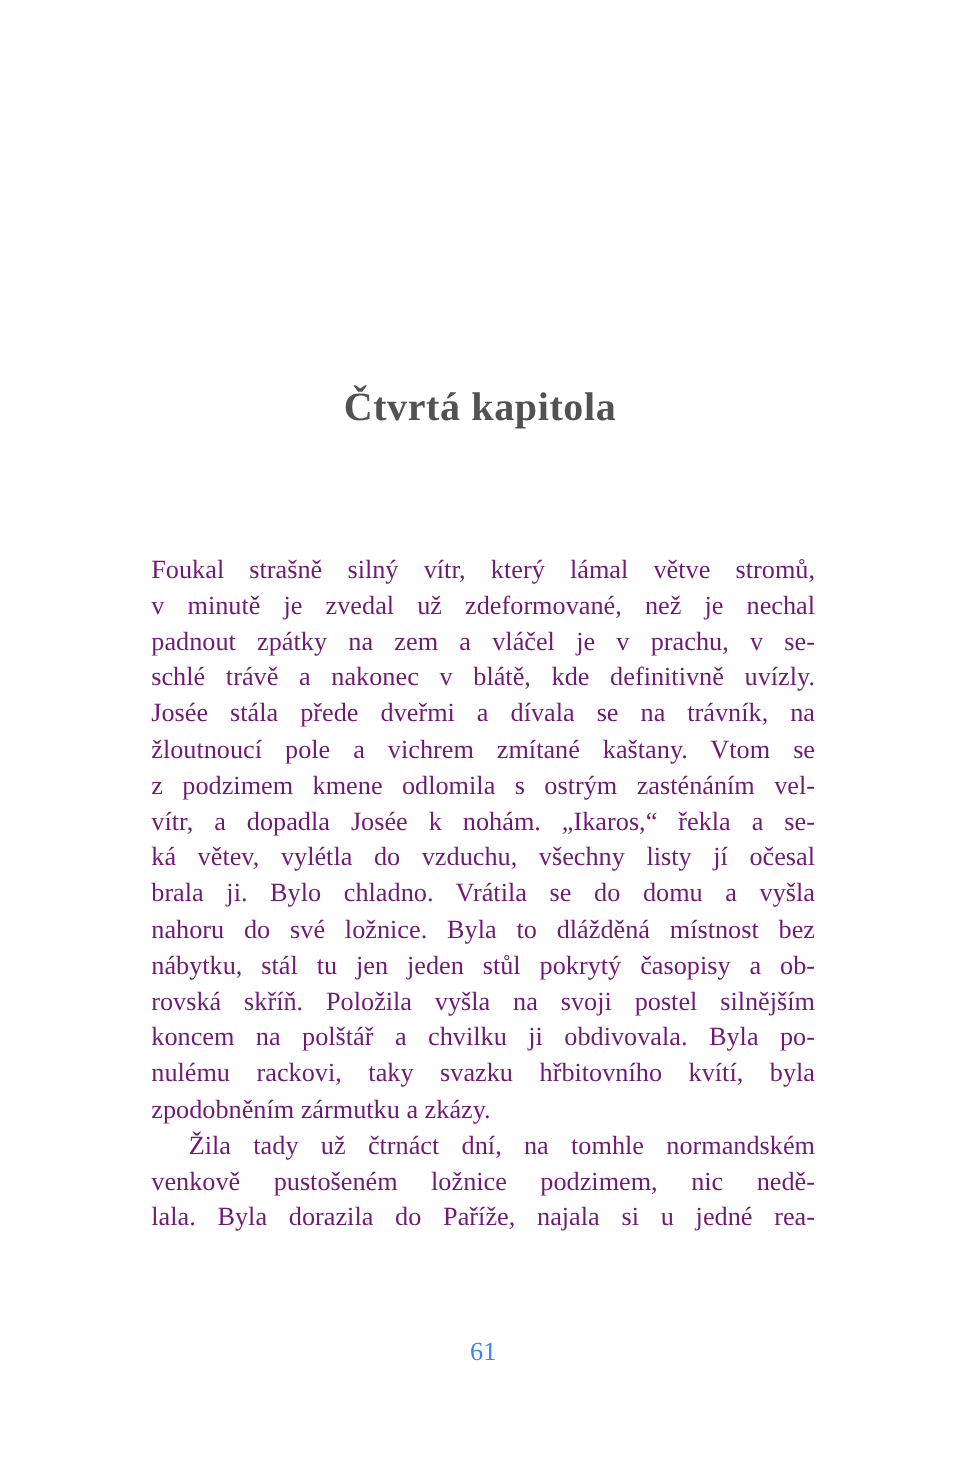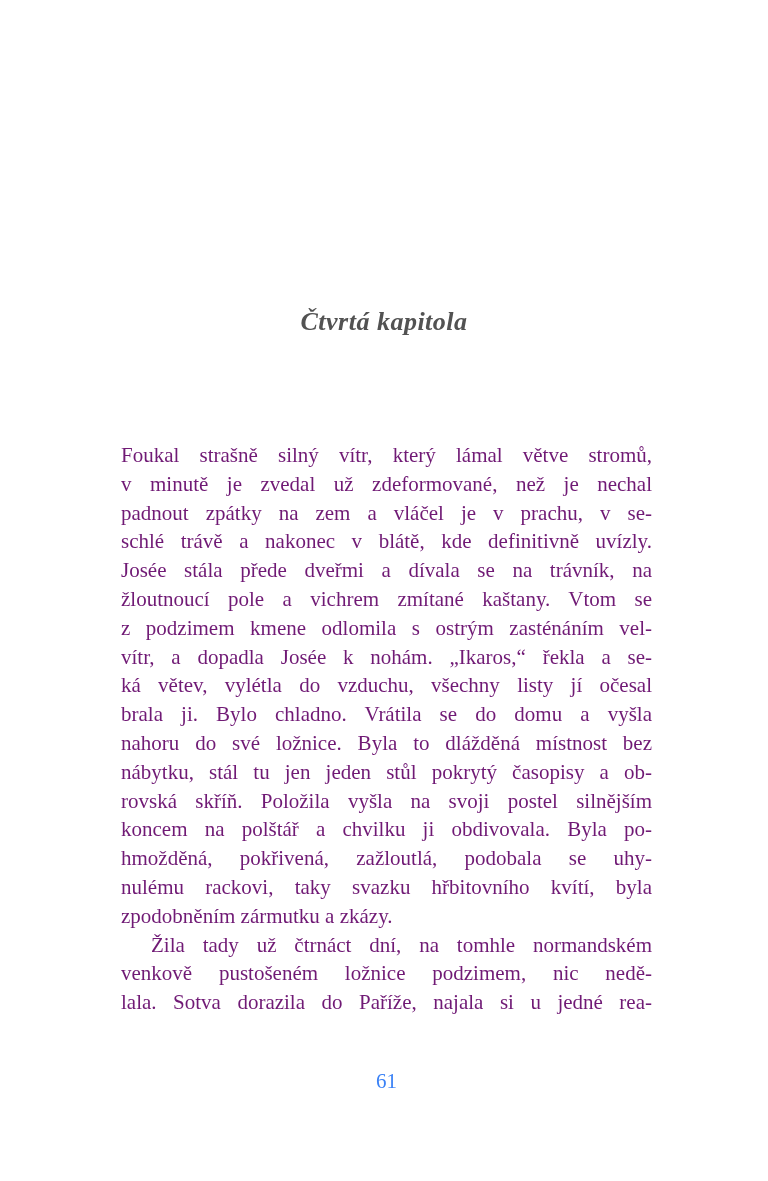--- a/index.html
+++ b/index.html
@@ -15,25 +15,24 @@
       margin: 0 auto;
       overflow: hidden;
       font-family: "Liberation Serif", "DejaVu Serif", serif;
     }
     .chapter-title {
       position: absolute;
       top: 307px;
       left: 0;
       width: 100%;
       text-align: center;
-      font-size: 26px;
+      font-size: 32px;
       font-weight: 700;
       color: #525252;
       letter-spacing: 0.5px;
-      font-style: italic;
     }
     .text-block {
       position: absolute;
       left: 121px;
       top: 441px;
       width: 531px;
       font-size: 21px;
       line-height: 28.8px;
       color: #701a75;
     }
@@ -73,23 +72,22 @@
     <div class="line">Josée stála přede dveřmi a dívala se na trávník, na</div>
     <div class="line">žloutnoucí pole a vichrem zmítané kaštany. Vtom se</div>
     <div class="line">z podzimem kmene odlomila s ostrým zasténáním vel-</div>
     <div class="line">vítr, a dopadla Josée k nohám. „Ikaros,“ řekla a se-</div>
     <div class="line">ká větev, vylétla do vzduchu, všechny listy jí očesal</div>
     <div class="line">brala ji. Bylo chladno. Vrátila se do domu a vyšla</div>
     <div class="line">nahoru do své ložnice. Byla to dlážděná místnost bez</div>
     <div class="line">nábytku, stál tu jen jeden stůl pokrytý časopisy a ob-</div>
     <div class="line">rovská skříň. Položila vyšla na svoji postel silnějším</div>
     <div class="line">koncem na polštář a chvilku ji obdivovala. Byla po-</div>
-    <div class="line">hmožděná, pokřivená, zažloutlá, podobala se uhy-</div>
     <div class="line">nulému rackovi, taky svazku hřbitovního kvítí, byla</div>
     <div class="line para-end">zpodobněním zármutku a zkázy.</div>
     <div class="line indent">Žila tady už čtrnáct dní, na tomhle normandském</div>
     <div class="line">venkově pustošeném ložnice podzimem, nic nedě-</div>
-    <div class="line">lala. Sotva dorazila do Paříže, najala si u jedné rea-</div>
+    <div class="line">lala. Byla dorazila do Paříže, najala si u jedné rea-</div>
   </div>
 
   <div class="page-number">61</div>
 
 </div>
 
 </body></html>

